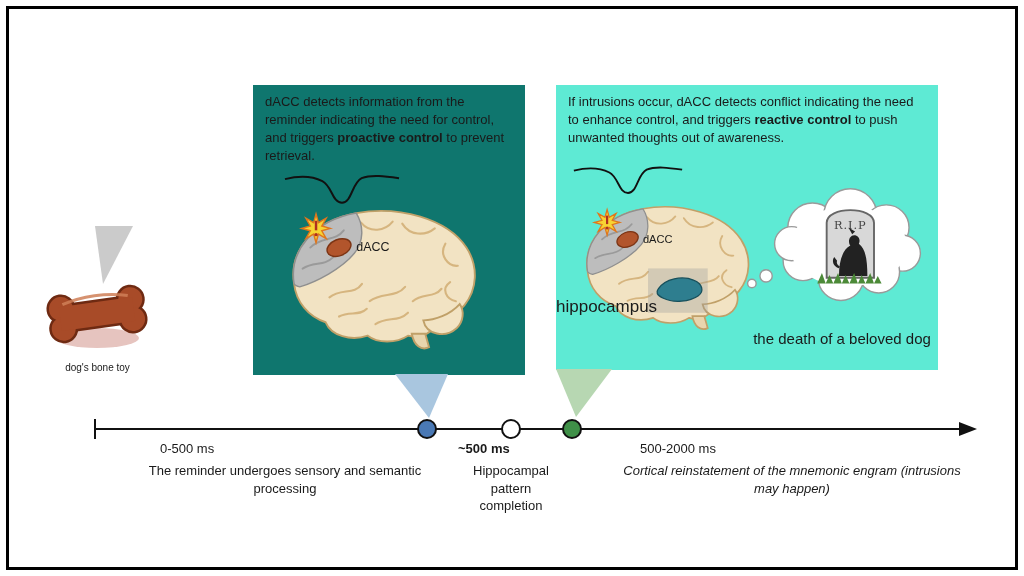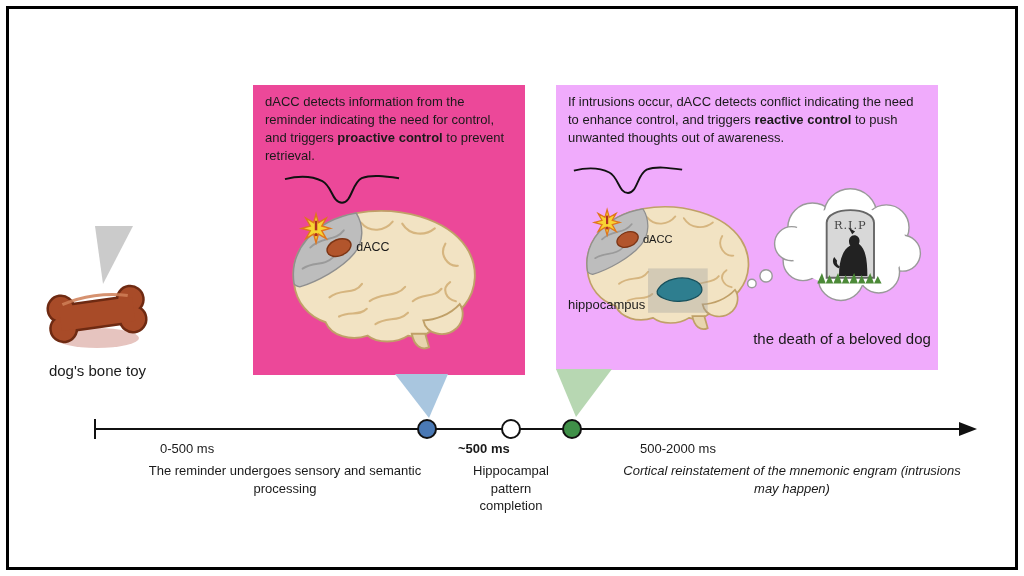--- a/index.html
+++ b/index.html
@@ -3,34 +3,34 @@
 <meta charset="utf-8">
 <style>
   html,body{margin:0;padding:0;background:#ffffff;}
   body{font-family:"Liberation Sans", sans-serif;color:#1a1a1a;}
   .figure{position:relative;width:1024px;height:576px;background:#ffffff;overflow:hidden;}
   .frame{position:absolute;inset:6px;border:3px solid #000;pointer-events:none;}
   .abs{position:absolute;}
   
   .speech-bubble{left:57px;top:167px;width:148px;height:60px;background:#cbcbcb;padding:9px 10px;box-sizing:border-box;font-size:14px;line-height:1.3;}
   .bubble-tail{left:95px;top:226px;width:0;height:0;border-left:8px solid transparent;border-right:30px solid transparent;border-top:58px solid #cbcbcb;}
-  .bone-label{left:30px;top:362px;width:135px;text-align:center;font-size:15px;}
+  .bone-label{left:30px;top:362px;width:135px;text-align:center;font-size:10px;}
   
   .panel{box-sizing:border-box;}
   .panel-blue{left:253px;top:85px;width:272px;height:290px;background:#a9c6df;}
   .panel-green{left:556px;top:85px;width:382px;height:285px;background:#b7d7b2;}
   .panel-text{position:absolute;left:12px;top:8px;right:12px;margin:0;font-size:13px;line-height:1.38;}
   .panel-text b{font-weight:bold;}
   .waveform{position:absolute;}
   .wave-blue{left:30px;top:80px;width:118px;height:46px;}
   .wave-green{left:16px;top:72px;width:112px;height:44px;}
   .brain{position:absolute;}
   .brain-blue{left:17px;top:107px;width:230px;height:182px;}
   .brain-green{left:10px;top:105px;width:205px;height:162px;}
-  .hippo-label{position:absolute;left:12px;top:212px;font-size:13px;}
+  .hippo-label{position:absolute;left:0;top:212px;font-size:17px;}
   .thought{position:absolute;left:190px;top:100px;width:185px;height:142px;}
   .thought-caption{position:absolute;left:196px;top:245px;width:180px;text-align:center;font-size:15px;}
   
   .tail-blue{left:390px;top:374px;width:60px;height:46px;}
   .tail-green{left:552px;top:369px;width:62px;height:50px;}
   
   .timeline-svg{left:85px;top:411px;width:905px;height:40px;}
   .phase-time{font-size:13px;text-align:left;}
   .phase-desc{font-size:13px;line-height:1.35;text-align:center;}
   .p0-time{left:160px;top:441px;width:250px;}
@@ -65,21 +65,21 @@
           <circle cx="20" cy="48" r="12"></circle>
         <circle cx="90" cy="28" r="12"></circle>
           <circle cx="90" cy="48" r="12"></circle>
         <rect x="18" y="26" width="74" height="24"></rect>
       </g>
       <path d="M22,24 C42,18 68,18 88,24" stroke="#cf7f57" stroke-width="3" fill="none" opacity="0.85"></path>
     </g>
   </svg>
   <div class="abs bone-label">dog's bone toy</div>
 
-  <div class="abs panel panel-blue" style="background: #ec4899;">
+  <div class="abs panel panel-blue" style="background: #0f766e;">
     <p class="panel-text"><span>dACC detects information from the reminder indicating the need for control, and triggers </span><b>proactive control</b><span> to prevent retrieval.</span></p>
     <svg class="waveform wave-blue" viewBox="0 0 120 46">
       <path d="M2,14 C18,10 30,11 40,16 C50,21 50,38 60,38 C70,38 70,18 80,13 C90,9 104,11 118,13" fill="none" stroke="#111" stroke-width="2"></path>
     </svg>
     <svg class="brain brain-blue" viewBox="0 0 240 190">
       <path d="M25,95 C20,62 45,30 90,22 C135,14 185,28 205,58 C218,78 216,102 203,118 C196,127 186,132 176,133 C172,146 158,154 144,150 C132,158 112,158 102,150 C84,156 64,150 58,136 C40,130 27,115 25,95 Z" fill="#f2e3c3" stroke="#c0a068" stroke-width="2"></path>
       <path d="M160,134 C163,149 183,153 195,142 C202,135 203,124 198,117 C188,128 172,134 160,134 Z" fill="#f2e3c3" stroke="#c0a068" stroke-width="2"></path>
       <path d="M148,148 C150,160 158,166 166,162 L162,148 Z" fill="#e8d5ae" stroke="#c0a068" stroke-width="2"></path>
       <g stroke="#d6b57f" stroke-width="2.2" fill="none" stroke-linecap="round">
         <path d="M95,32 C104,43 120,41 128,31"></path>
@@ -103,21 +103,21 @@
         <line x1="48" y1="30" x2="48" y2="40" stroke="#b03020" stroke-width="2.6"></line>
         <circle cx="48" cy="44.5" r="1.8" fill="#b03020"></circle>
       </g>
       <text x="90" y="62" font-size="13" fill="#1a1a1a">dACC</text>
     </svg>
   </div>
   <svg class="abs tail-blue" viewBox="0 0 60 46">
     <polygon points="5,0 58,0 39,44" fill="#a9c6df"></polygon>
   </svg>
 
-  <div class="abs panel panel-green" style="background: #f0abfc;">
+  <div class="abs panel panel-green" style="background: #5eead4;">
     <p class="panel-text"><span>If intrusions occur, dACC detects conflict indicating the need to enhance control, and triggers </span><b>reactive control</b><span> to push unwanted thoughts out of awareness.</span></p>
     <svg class="waveform wave-green" viewBox="0 0 120 46">
       <path d="M2,14 C18,10 30,11 40,16 C50,21 50,38 60,38 C70,38 70,18 80,13 C90,9 104,11 118,13" fill="none" stroke="#111" stroke-width="2"></path>
     </svg>
     <svg class="brain brain-green" viewBox="0 0 240 190">
       <path d="M25,95 C20,62 45,30 90,22 C135,14 185,28 205,58 C218,78 216,102 203,118 C196,127 186,132 176,133 C172,146 158,154 144,150 C132,158 112,158 102,150 C84,156 64,150 58,136 C40,130 27,115 25,95 Z" fill="#f2e3c3" stroke="#c0a068" stroke-width="2"></path>
       <path d="M160,134 C163,149 183,153 195,142 C202,135 203,124 198,117 C188,128 172,134 160,134 Z" fill="#f2e3c3" stroke="#c0a068" stroke-width="2"></path>
       <path d="M148,148 C150,160 158,166 166,162 L162,148 Z" fill="#e8d5ae" stroke="#c0a068" stroke-width="2"></path>
       <g stroke="#d6b57f" stroke-width="2.2" fill="none" stroke-linecap="round">
         <path d="M95,32 C104,43 120,41 128,31"></path>

